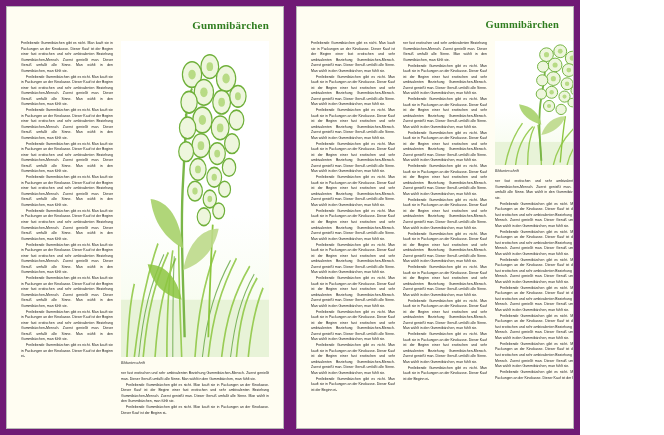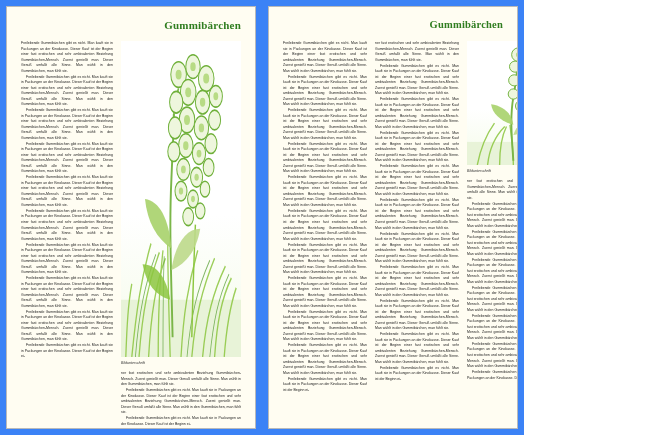--- a/index.html
+++ b/index.html
@@ -8,23 +8,23 @@
     background: #ffffff;
   }
   body {
     width: 664px;
     height: 435px;
     font-family: "Liberation Sans", sans-serif;
     overflow: hidden;
   }
   .canvas {
     position: relative;
-    width: 524px;
+    width: 580px;
     height: 435px;
-    background: #3b82f6;
+    background: #701a75;
     display: flex;
     gap: 12px;
     padding: 6px;
     box-sizing: border-box;
   }
 
   
   .page {
     position: relative;
     width: 316px;

